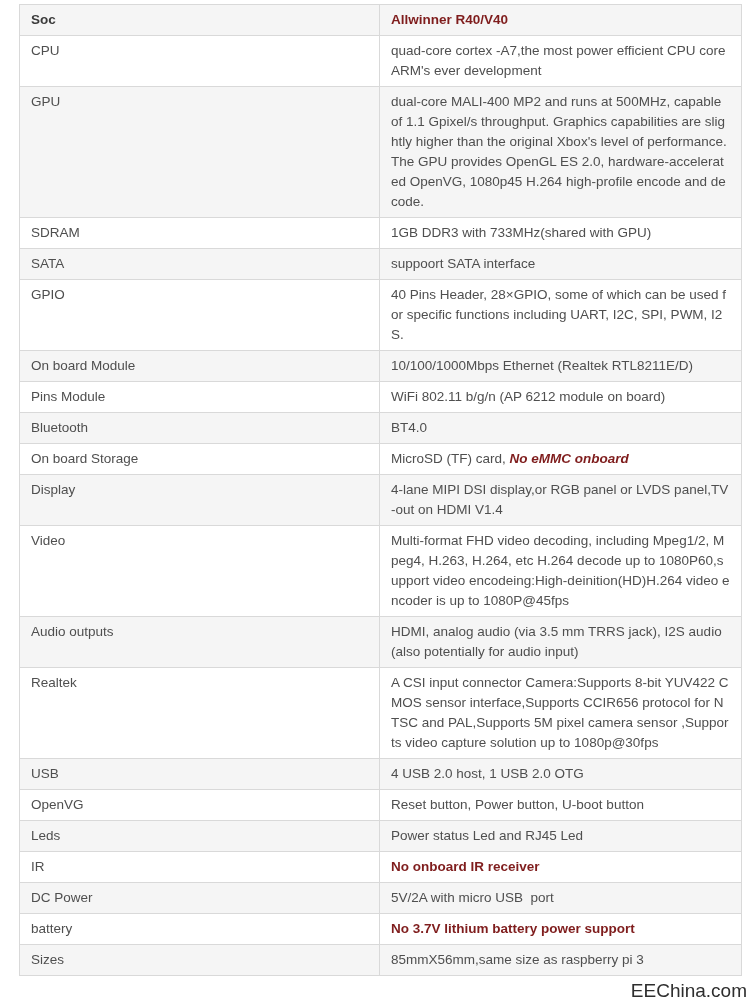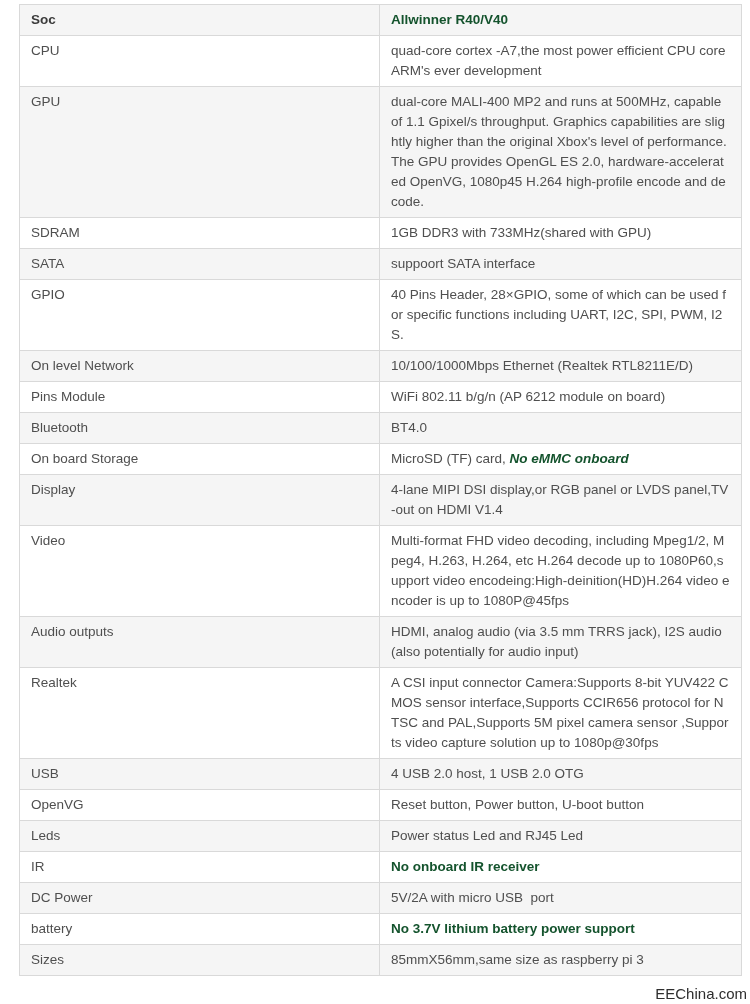--- a/index.html
+++ b/index.html
@@ -29,26 +29,26 @@
     vertical-align: top;
     margin-top: 24px;
   }
   table.spec tr:nth-child(odd)  { background: #f5f5f5; }
   table.spec tr:nth-child(even) { background: #ffffff; }
   table.spec tr.header-row td { font-weight: 700; color: #3b3b3b; }
   td.value-cell {
     word-break: break-all;
     white-space: pre-wrap;
   }
-  .b { font-weight: 700; color: #14532d; }
+  .b { font-weight: 700; color: #7f1d1d; }
   .i { font-style: italic; }
   .watermark {
     position: absolute;
     right: 3px; bottom: 2px;
-    font-size: 15px;
+    font-size: 19px;
     color: #2e2e2e;
     background: transparent;
   }
 </style>
 </head>
 <body>
 
 <div class="table-wrap">
   <table class="spec">
     <colgroup>
@@ -74,21 +74,21 @@
         </tr>
         <tr>
           <td class="label-cell">SATA</td>
           <td class="value-cell"><span>suppoort SATA interface</span></td>
         </tr>
         <tr>
           <td class="label-cell">GPIO</td>
           <td class="value-cell"><span>40 Pins Header, 28×GPIO, some of which can be used for specific functions including UART, I2C, SPI, PWM, I2S.</span></td>
         </tr>
         <tr>
-          <td class="label-cell">On level Network</td>
+          <td class="label-cell">On board Module</td>
           <td class="value-cell"><span>10/100/1000Mbps Ethernet (Realtek RTL8211E/D)</span></td>
         </tr>
         <tr>
           <td class="label-cell">Pins Module</td>
           <td class="value-cell"><span>WiFi 802.11 b/g/n (AP 6212 module on board)</span></td>
         </tr>
         <tr>
           <td class="label-cell">Bluetooth</td>
           <td class="value-cell"><span>BT4.0</span></td>
         </tr>

